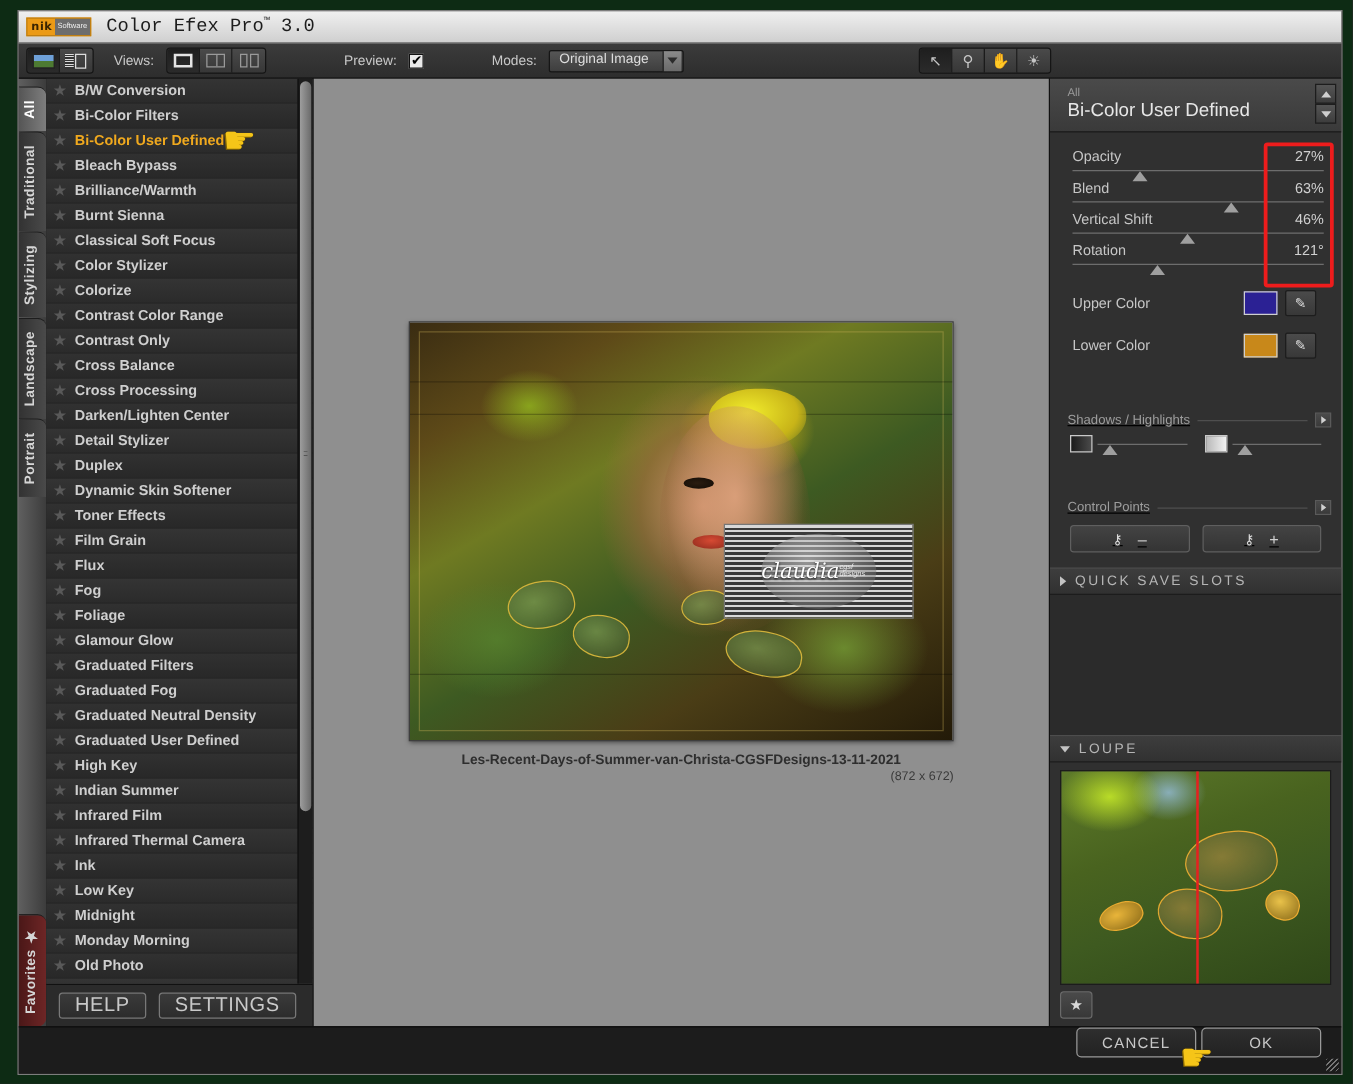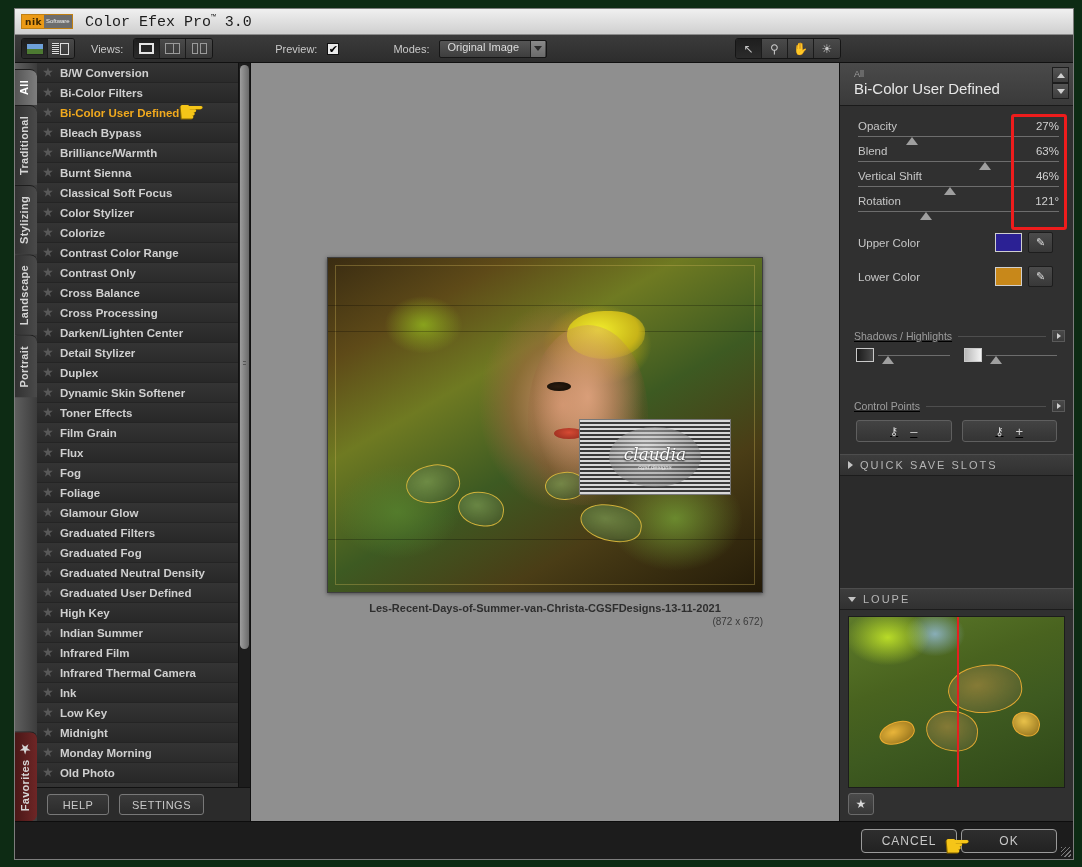--- a/index.html
+++ b/index.html
@@ -146,21 +146,21 @@
      background: repeating-linear-gradient(to bottom,#555 0 1px, transparent 1px 3px); }
   .footer-btns {
     height: 34px; flex: none; background: #2b2b2b;
     display: flex; align-items: center; gap: 10px; padding-left: 10px;
     border-top: 1px solid #111;
   }
   .flat-btn {
     min-width: 62px; height: 21px; padding: 0 12px;
     background: linear-gradient(to bottom,#3a3a3a,#2c2c2c);
     border: 1px solid #787878; border-radius: 3px;
-    color: #c9c9c9; font-size: 11px; letter-spacing: .5px;
+    color: #c9c9c9; font-size: 16px; letter-spacing: .5px;
     display: flex; align-items: center; justify-content: center; cursor: pointer;
   }
   
   .preview-area {
     flex: 1; background: #8f8f8f; position: relative;
     display: flex; flex-direction: column; align-items: center; justify-content: center;
     min-width: 0;
   }
   .photo-frame {
     width: 436px; height: 336px; border: 1px solid #3e3e3e;
@@ -205,21 +205,21 @@
   .watermark {
     position: absolute; right: 108px; bottom: 326px;
     width: 152px; height: 76px;
     background: repeating-linear-gradient(to bottom,#d8d8d8 0 2px,#3a3a3a 2px 4px);
     border: 1px solid #777;
     display: flex; align-items: center; justify-content: center;
   }
   .watermark .oval {
     width: 92px; height: 60px; border-radius: 50%;
     background: radial-gradient(ellipse at 40% 35%, rgba(225,225,225,.55), rgba(60,60,60,.45));
-    display:flex; align-items:center; justify-content:center; flex-direction:column;
+    display:flex; align-items:center; justify-content:center; flex-direction:row;
   }
   .watermark .wname { color: #fff; font-size: 17px; font-style: italic; font-family:"DejaVu Serif",serif; text-shadow: 0 1px 2px #000; }
   .watermark .wsub { color: #e8e8e8; font-size: 6px; font-style: italic; }
   
   .right-panel {
     width: 234px; flex: none; background: #303030;
     border-left: 1px solid #111; display: flex; flex-direction: column;
   }
   .rp-head {
     background: linear-gradient(to bottom,#4a4a4a,#3a3a3a);
@@ -318,21 +318,21 @@
           background: radial-gradient(ellipse at 40% 40%, #e9c24a, #8a6a18); }
   .loupe-pin {
     margin: 5px 0 6px 8px; width: 26px; height: 22px;
     background: linear-gradient(to bottom,#4a4a4a,#383838);
     border:1px solid #6a6a6a; border-radius:3px;
     display:flex;align-items:center;justify-content:center; color:#d8d8d8; font-size:12px; cursor:pointer;
   }
   
   .bottom-bar {
     height: 38px; flex: none; background: #1c1c1c;
-    display: flex; align-items: center; justify-content: flex-end;
+    display: flex; justify-content: flex-end;
     padding-right: 16px; gap: 4px; border-top: 1px solid #0d0d0d;
     position: relative;
   }
   .big-btn {
     width: 96px; height: 24px;
     background: linear-gradient(to bottom,#2e2e2e,#222);
     border: 1px solid #9a9a9a; border-radius: 4px;
     color: #c8c8c8; font-size: 12px; letter-spacing: 1px;
     display: flex; align-items: center; justify-content: center; cursor: pointer;
   }

